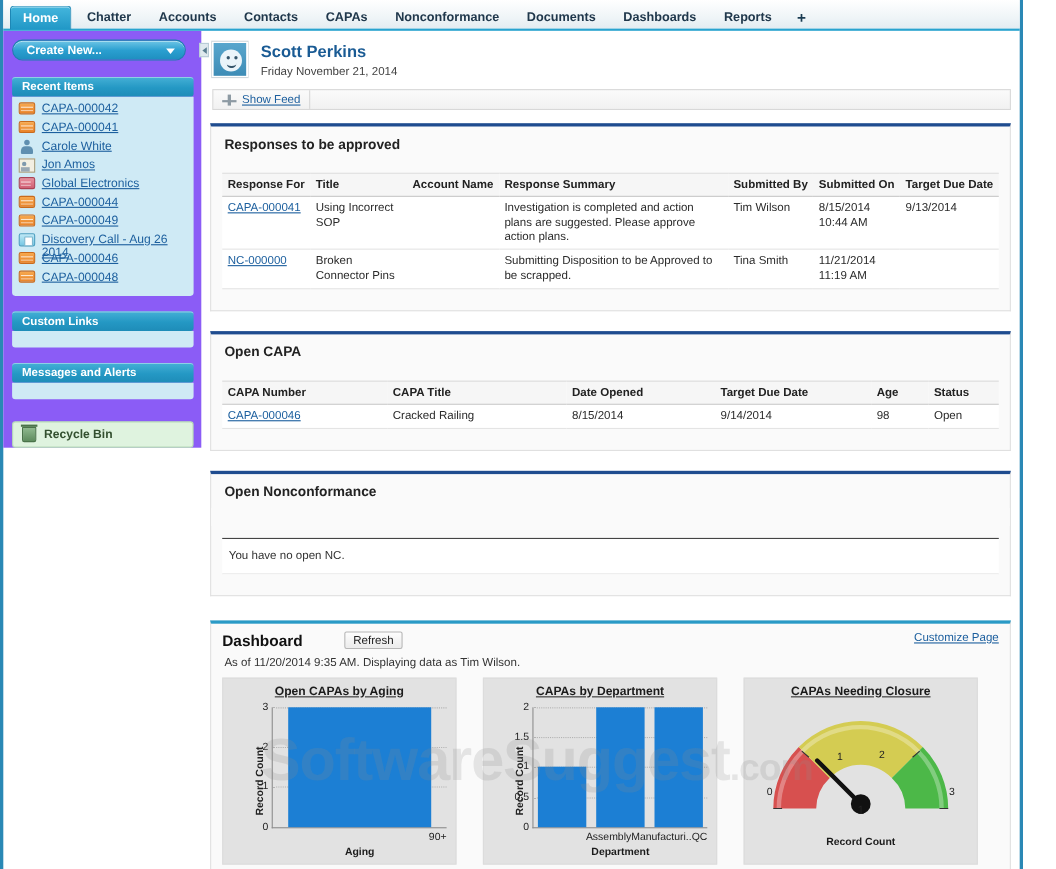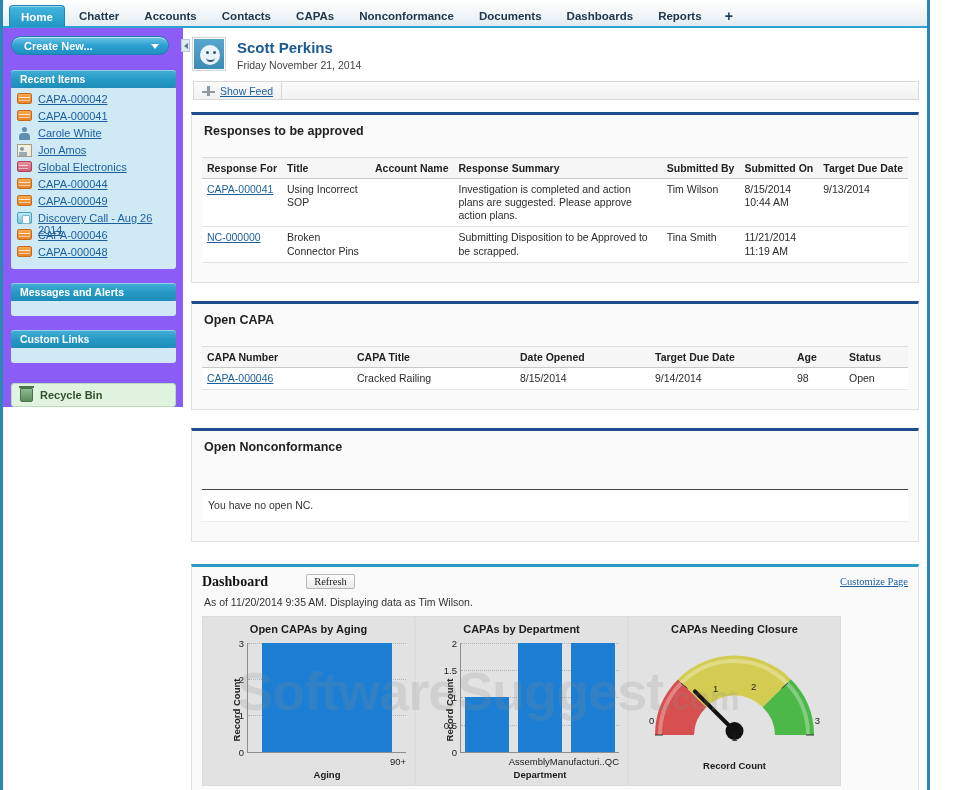--- a/index.html
+++ b/index.html
@@ -328,44 +328,44 @@
   .nc-spacer { height: 16px; background: #fafafa; }
 
   
   .dash-panel {
     background: #fafafa;
     border: 1px solid #e0e0e0;
     border-top: 3px solid #2a9ac6;
     padding-bottom: 6px;
   }
   .dash-head {
-    display: flex; align-items: center;
+    display: flex; 
     padding: 7px 10px 6px 10px;
-    font-family: Liberation Serif, serif;
   }
   .dash-title { font-size: 14px; font-weight: bold; color: #111; }
   .refresh-btn {
     margin-left: 38px;
     font-size: 10.5px;
     padding: 1px 7px;
     background: linear-gradient(#fdfdfd, #ebebeb);
     border: 1px solid #b6b6b6;
     border-radius: 2px;
     color: #222;
     cursor: pointer;
   }
   .customize-link { margin-left: auto; font-size: 10.5px; }
   .dash-sub {
     font-size: 10.5px; color: #333;
     padding: 0 10px 8px 12px;
   }
   .charts {
     display: flex;
-    gap: 0;
+    gap: 24px;
     padding: 0 10px;
+    text-decoration: underline;
   }
   .chart-card {
     width: 213px;
     background: #e2e2e2;
     border: 1px solid #dcdcdc;
     padding: 6px 4px 4px 4px;
     position: relative;
   }
   .chart-card .ct {
     text-align: center;
@@ -536,26 +536,26 @@
             <a>CAPA-000046</a>
           </div>
           <div class="ri-item">
             <span class="ri-icon ico-capa"></span>
             <a>CAPA-000048</a>
           </div>
         </div>
       </div>
 
       <div class="sb-block">
+        <div class="sb-header">Custom Links</div>
+        <div class="sb-body empty"></div>
+      </div>
+
+      <div class="sb-block">
         <div class="sb-header">Messages and Alerts</div>
-        <div class="sb-body empty"></div>
-      </div>
-
-      <div class="sb-block">
-        <div class="sb-header">Custom Links</div>
         <div class="sb-body empty"></div>
       </div>
 
       <div class="recycle-block">
         <span class="ico-bin"></span>
         <span class="recycle-label">Recycle Bin</span>
       </div>
     </div>
 
     <div class="content">

